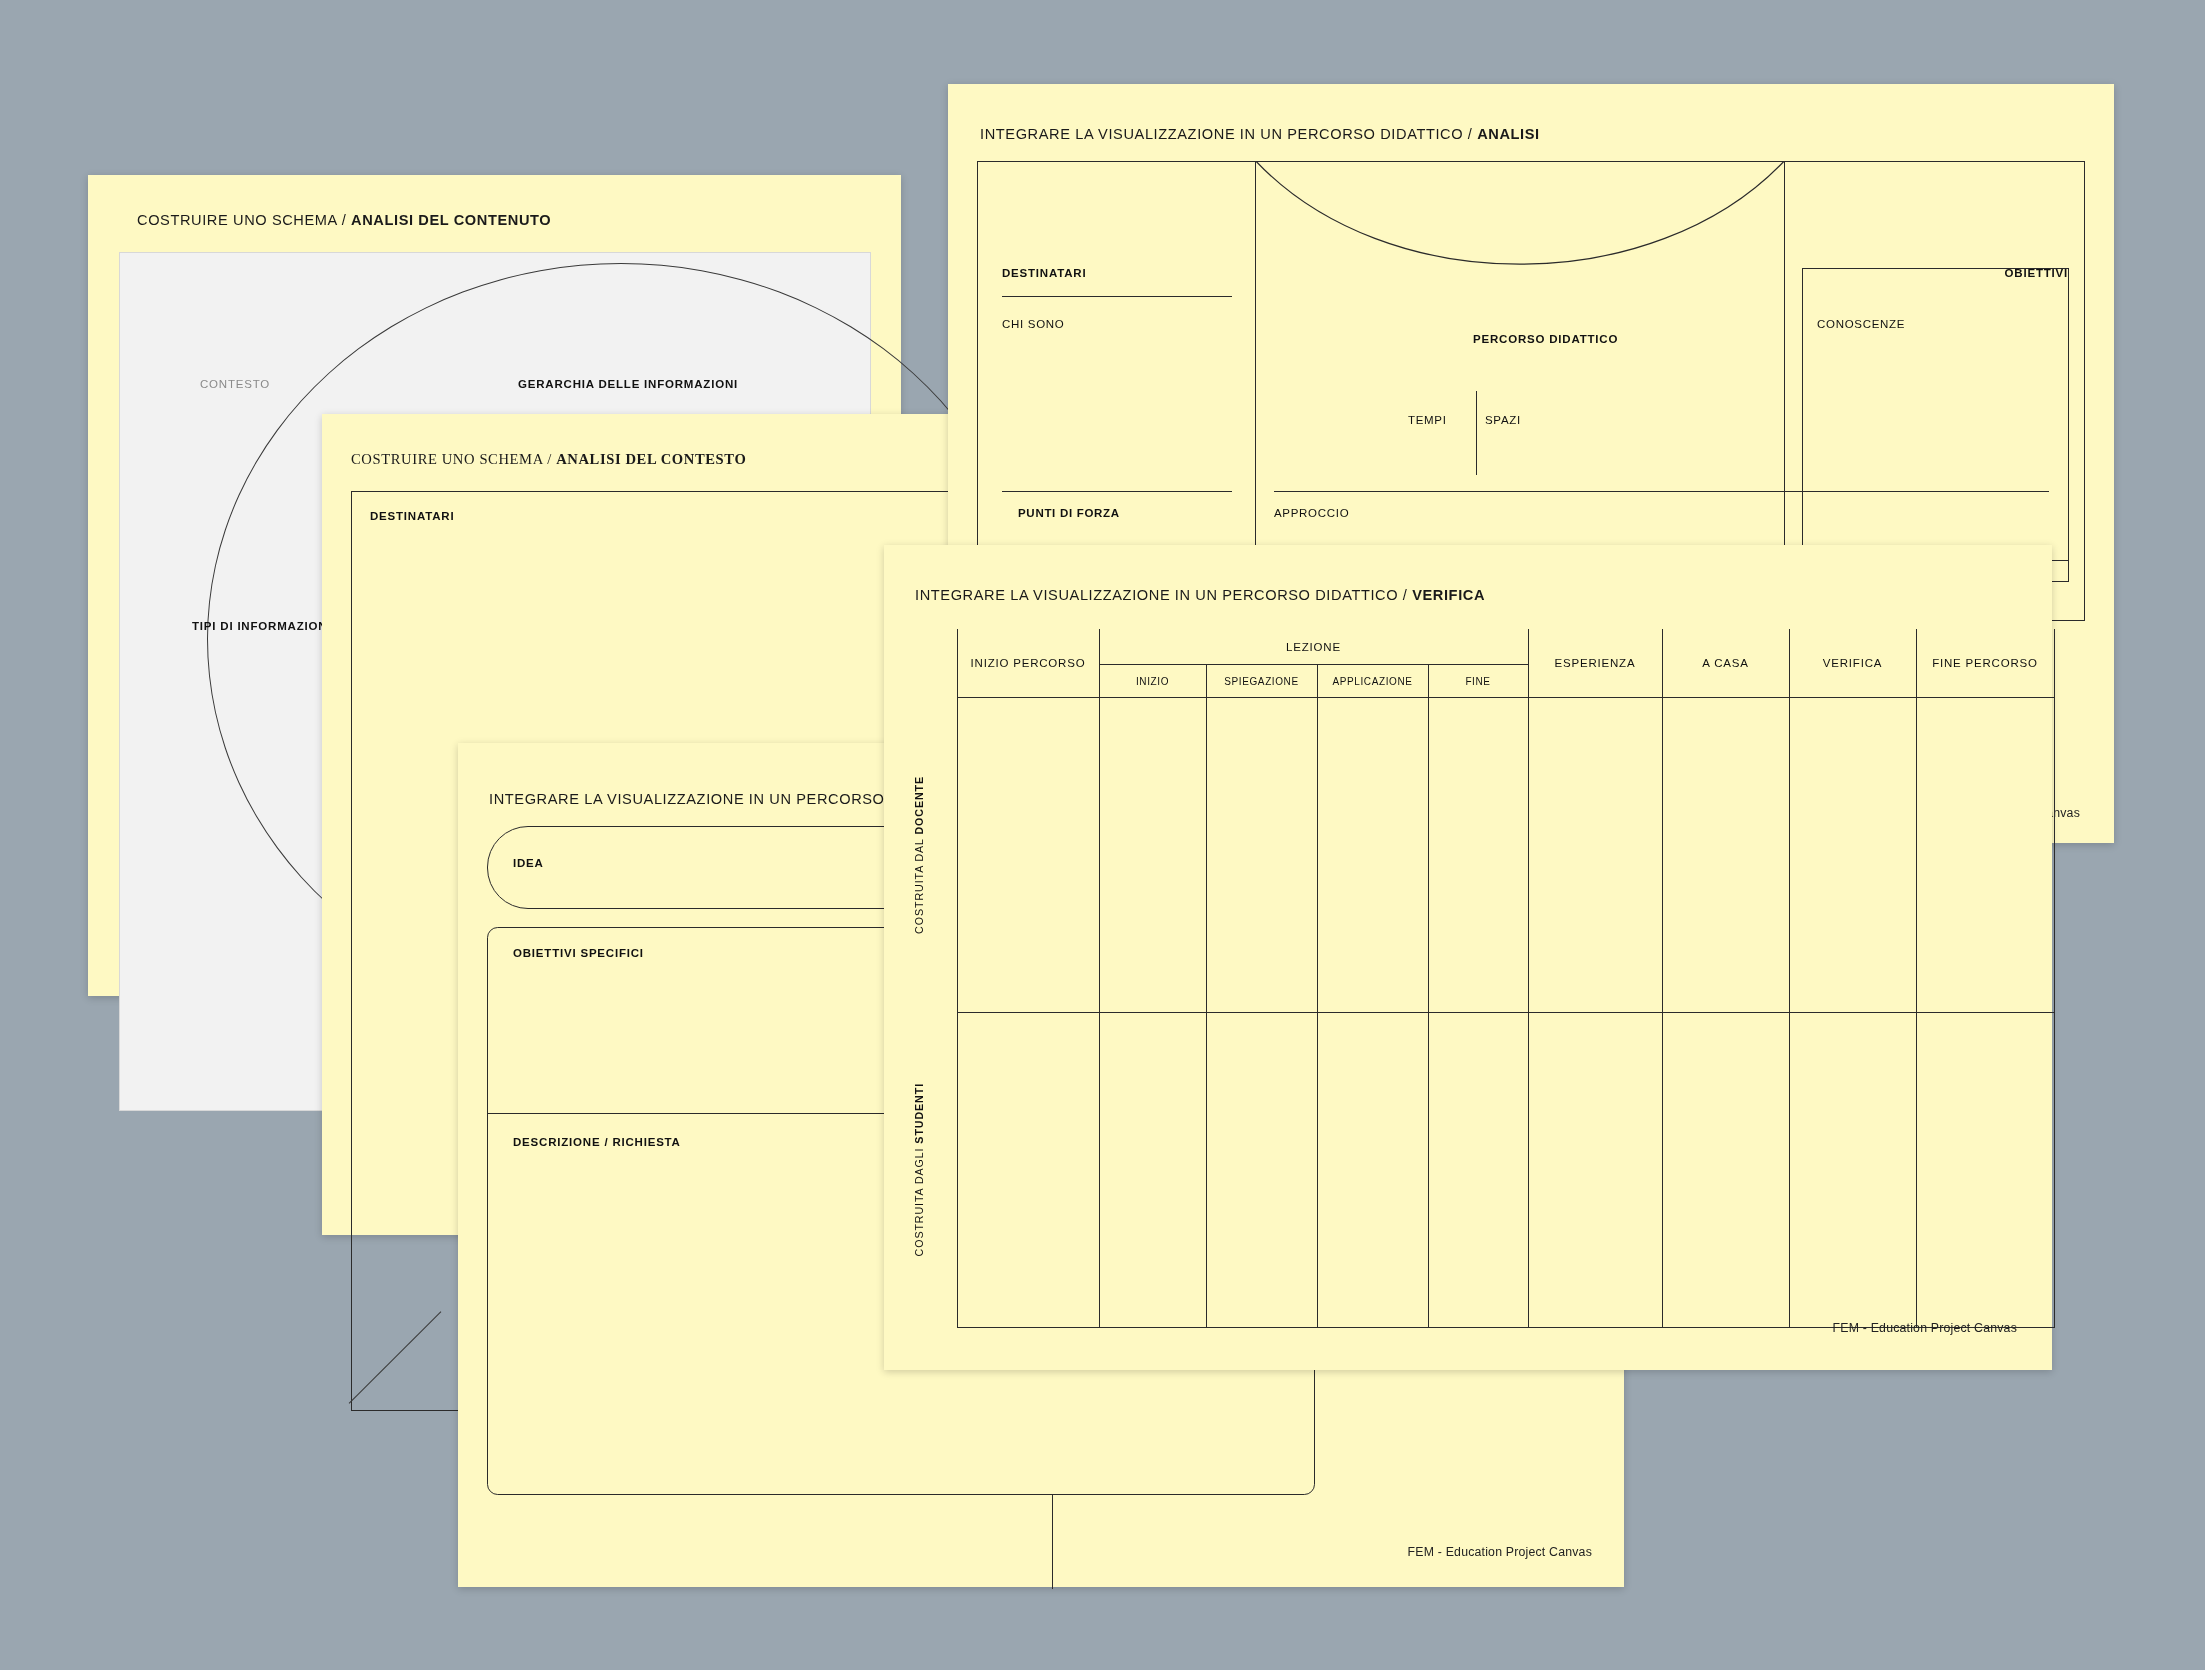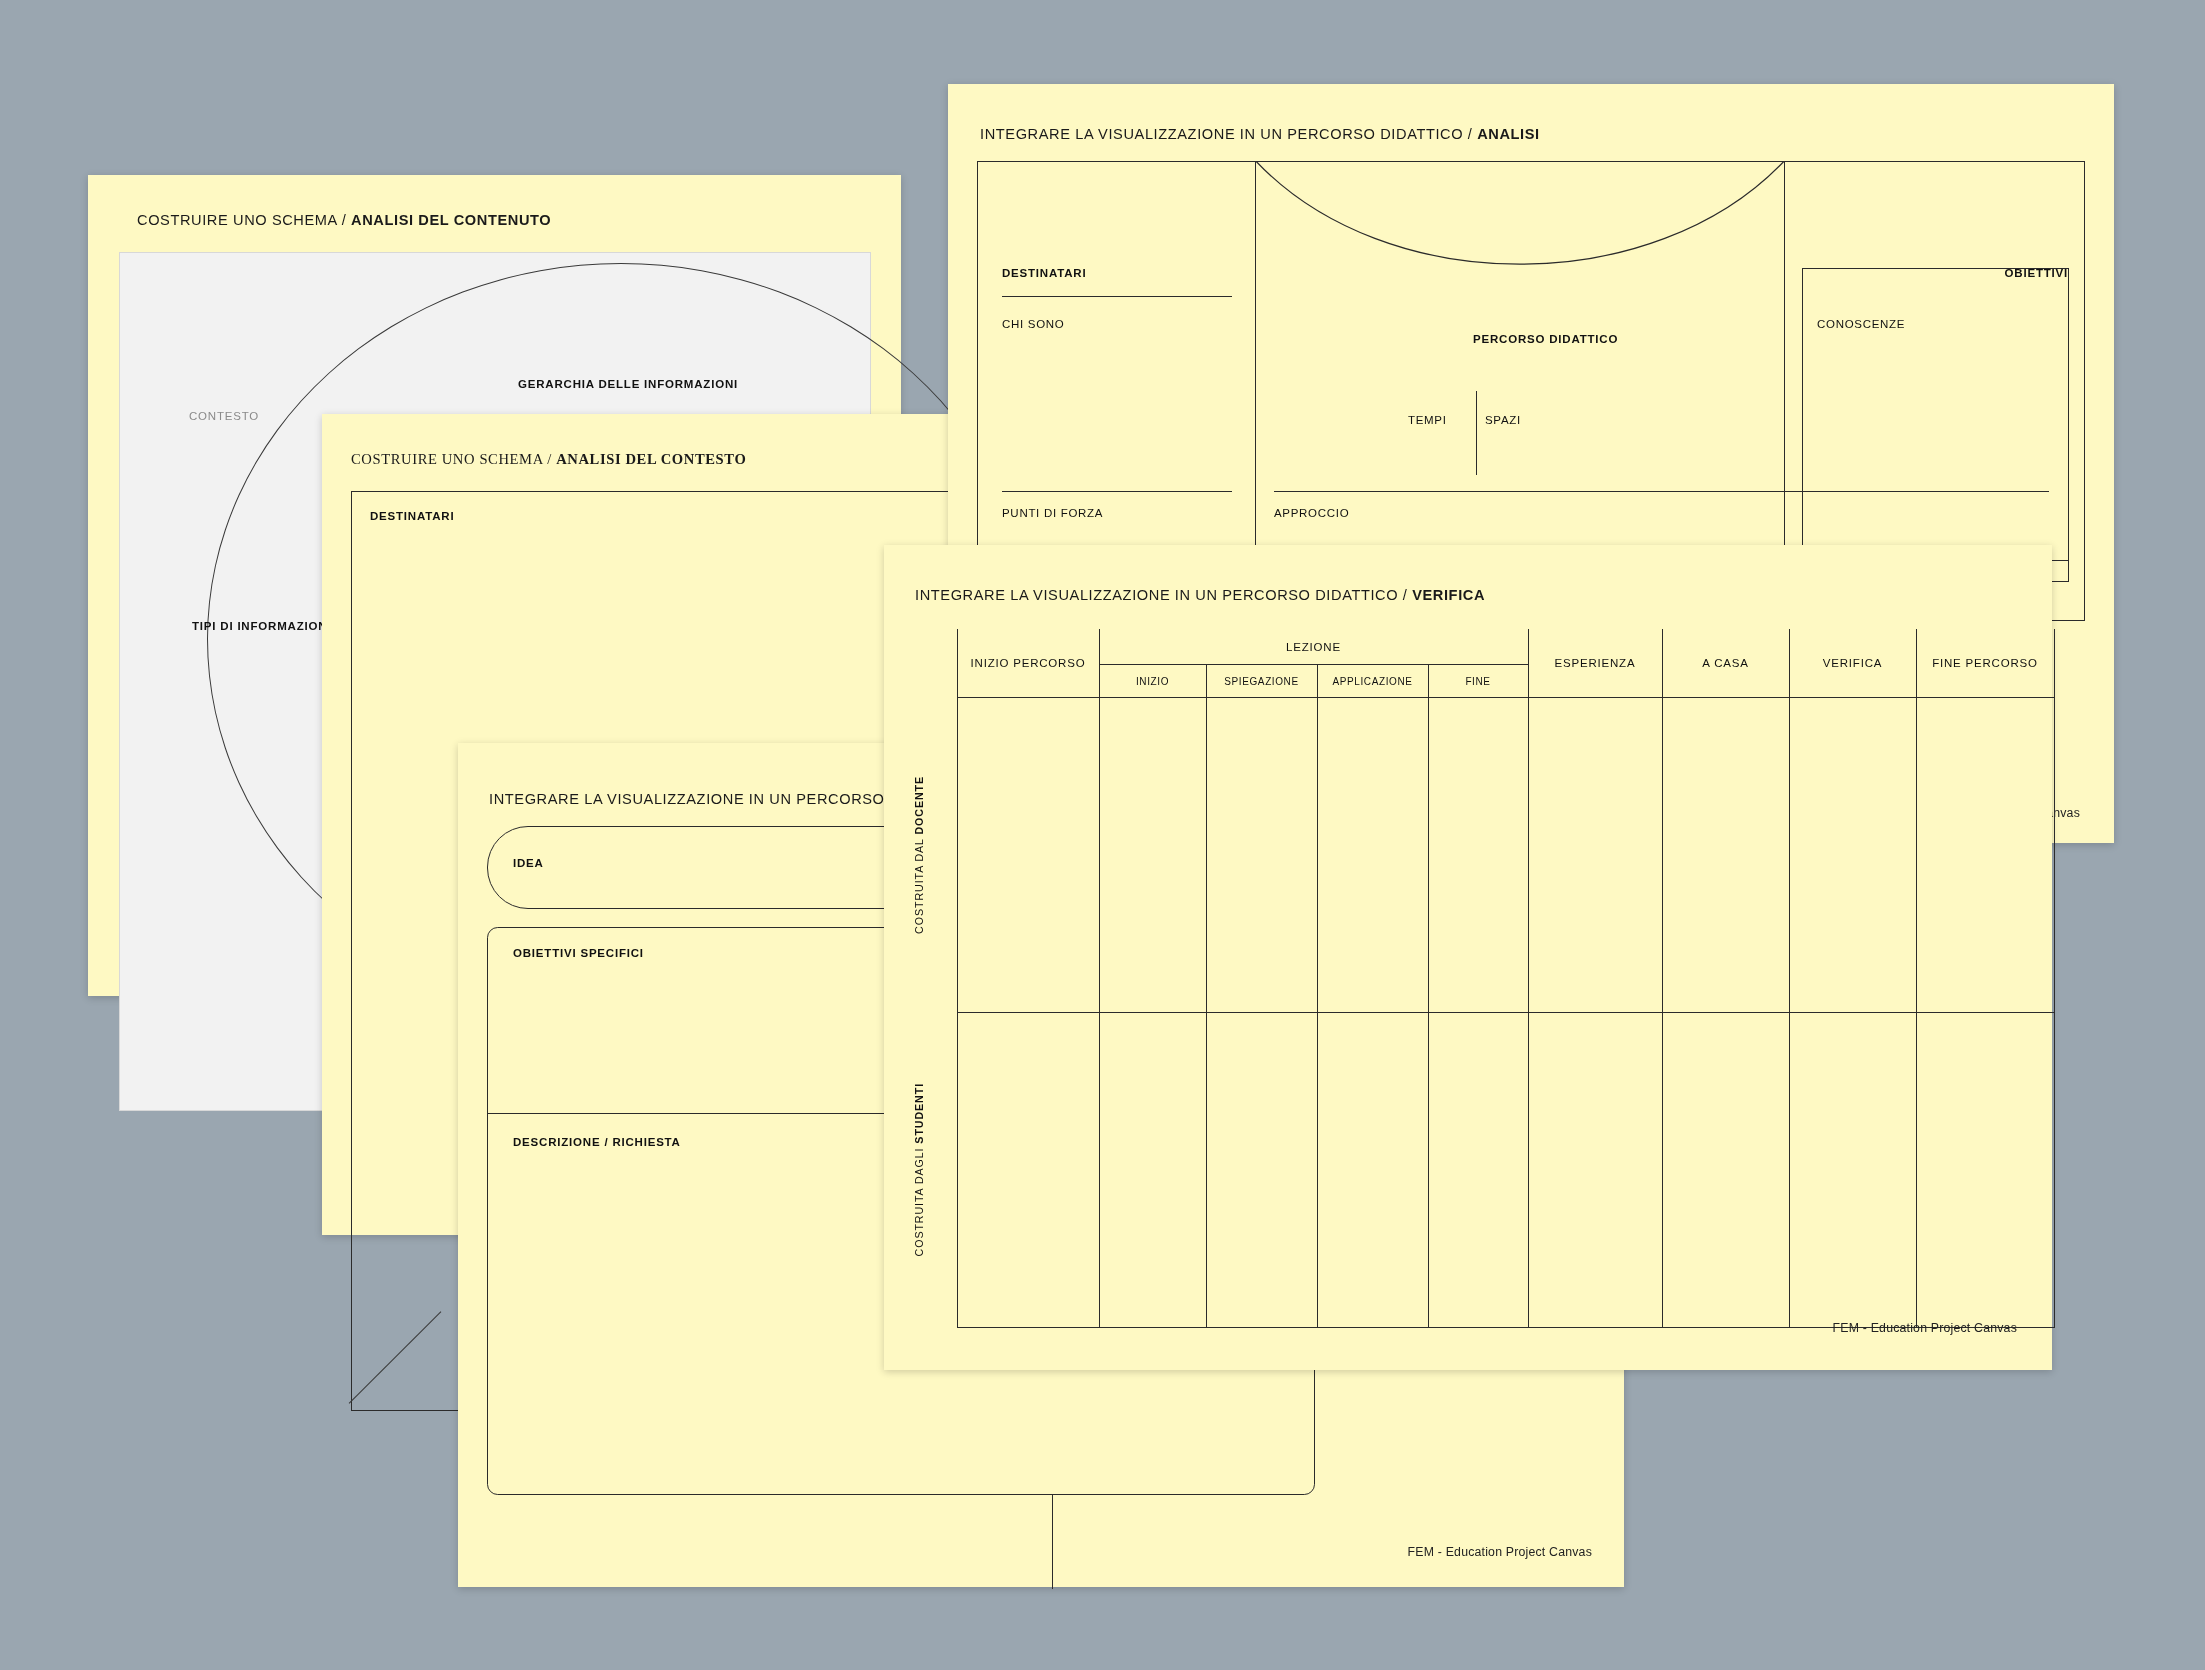--- a/index.html
+++ b/index.html
@@ -139,21 +139,21 @@
   #sheet-analisi .frame {
     left: 29px; top: 77px; width: 1108px; height: 460px;
   }
   #sheet-analisi .col-v1 { left: 307px; top: 77px; height: 460px; }
   #sheet-analisi .col-v2 { left: 836px; top: 77px; height: 460px; }
 
   #sheet-analisi .lbl-dest { left: 54px; top: 183px; }
   #sheet-analisi .hr-dest { left: 54px; top: 212px; width: 230px; }
   #sheet-analisi .lbl-chisono { left: 54px; top: 234px; }
   #sheet-analisi .hr-punti { left: 54px; top: 407px; width: 230px; }
-  #sheet-analisi .lbl-punti { left: 54px; top: 423px; }
+  #sheet-analisi .lbl-punti { left: 70px; top: 423px; font-weight: bold; }
 
   #sheet-analisi .curve { position: absolute; left: 307px; top: 77px; }
   #sheet-analisi .lbl-perc { left: 525px; top: 249px; }
   #sheet-analisi .lbl-tempi { left: 460px; top: 330px; }
   #sheet-analisi .lbl-spazi { left: 537px; top: 330px; }
   #sheet-analisi .vr-ts { left: 528px; top: 307px; height: 84px; }
   #sheet-analisi .hr-appr { left: 326px; top: 407px; width: 775px; }
   #sheet-analisi .lbl-appr { left: 326px; top: 423px; }
 
   #sheet-analisi .lbl-obb { right: 46px; top: 183px; }
@@ -220,21 +220,21 @@
 </head>
 <body>
 
 <div class="canvas-sheet" id="sheet-contenuto">
   <div class="sheet-title">
     <span>COSTRUIRE UNO SCHEMA / </span><b>ANALISI DEL CONTENUTO</b>
   </div>
   <div class="grey-panel"></div>
   <div class="ellipse"></div>
   <div class="diag"></div>
-  <div class="lbl grey" style="left:101px; top:203px;margin-top:32px;">CONTESTO</div>
+  <div class="lbl grey" style="left:112px; top:203px;">CONTESTO</div>
   <div class="lbl" style="left:430px; top:203px;">GERARCHIA DELLE INFORMAZIONI</div>
   <div class="lbl" style="left:104px; top:445px;">TIPI DI INFORMAZIONI</div>
 </div>
 
 <div class="canvas-sheet" id="sheet-contesto">
   <div class="sheet-title">
     <span>COSTRUIRE UNO SCHEMA / </span><b>ANALISI DEL CONTESTO</b>
   </div>
   <div class="box-outline inner-box"></div>
   <div class="lbl lbl-dest">DESTINATARI</div>

